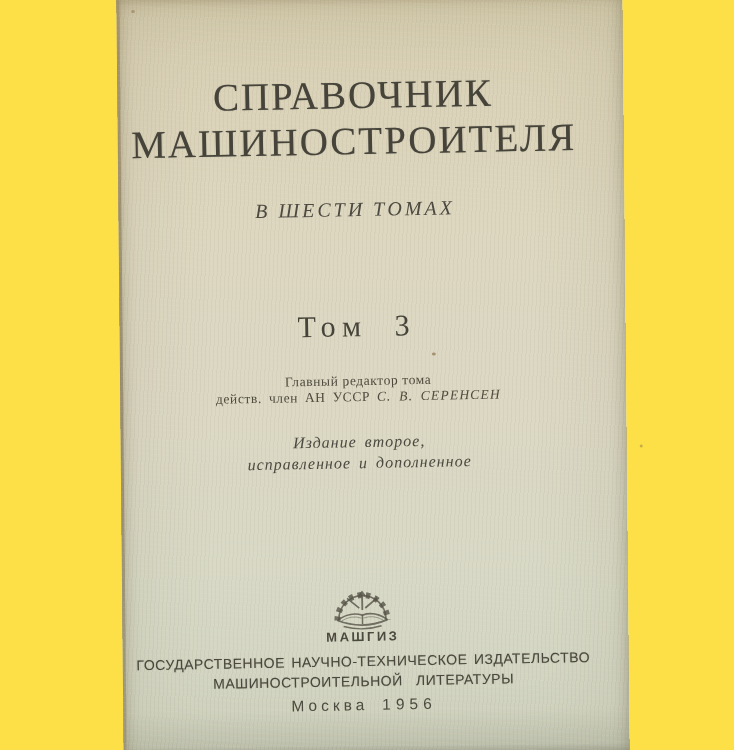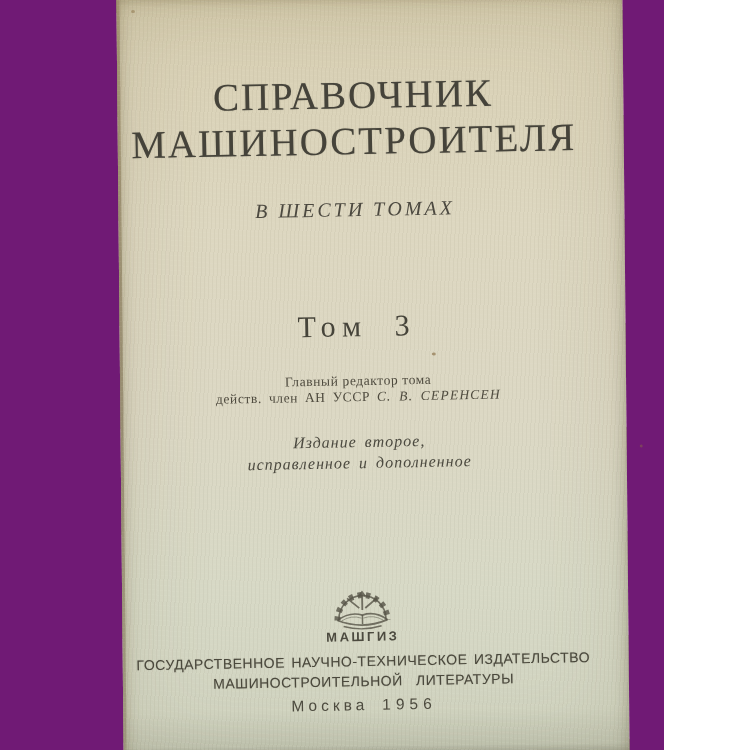--- a/index.html
+++ b/index.html
@@ -1,18 +1,18 @@
 <!DOCTYPE html>
 <html><head>
 <meta charset="utf-8">
 <style>
   html,body{margin:0;padding:0;background:#ffffff;}
   .photo{
-    position:relative;width:664px;height:750px;overflow:hidden;
-    background:#701a75;
+    position:relative;width:734px;height:750px;overflow:hidden;
+    background:#fde047;
     font-family:"Liberation Serif","DejaVu Serif",serif;
     text-decoration:underline;
   }
   .page{
     position:absolute;left:120px;top:-6px;width:506px;height:762px;
     transform:rotate(-0.55deg);
     background:linear-gradient(180deg,
       #d4cbac 0%, #d9d1b6 8%, #ddd7c0 30%, #dcd8c4 55%,
       #d7d9c6 78%, #d2d5c2 94%, #c3c7b4 98.6%, #a6aa99 100%);
     box-shadow:

